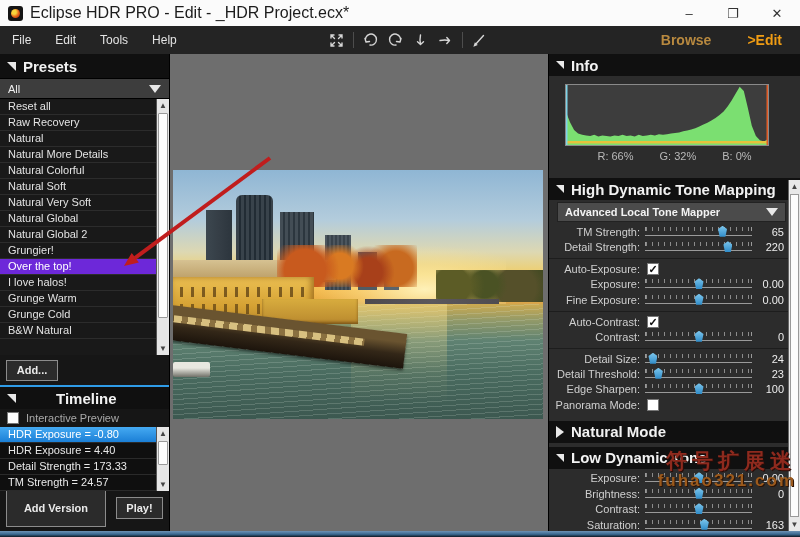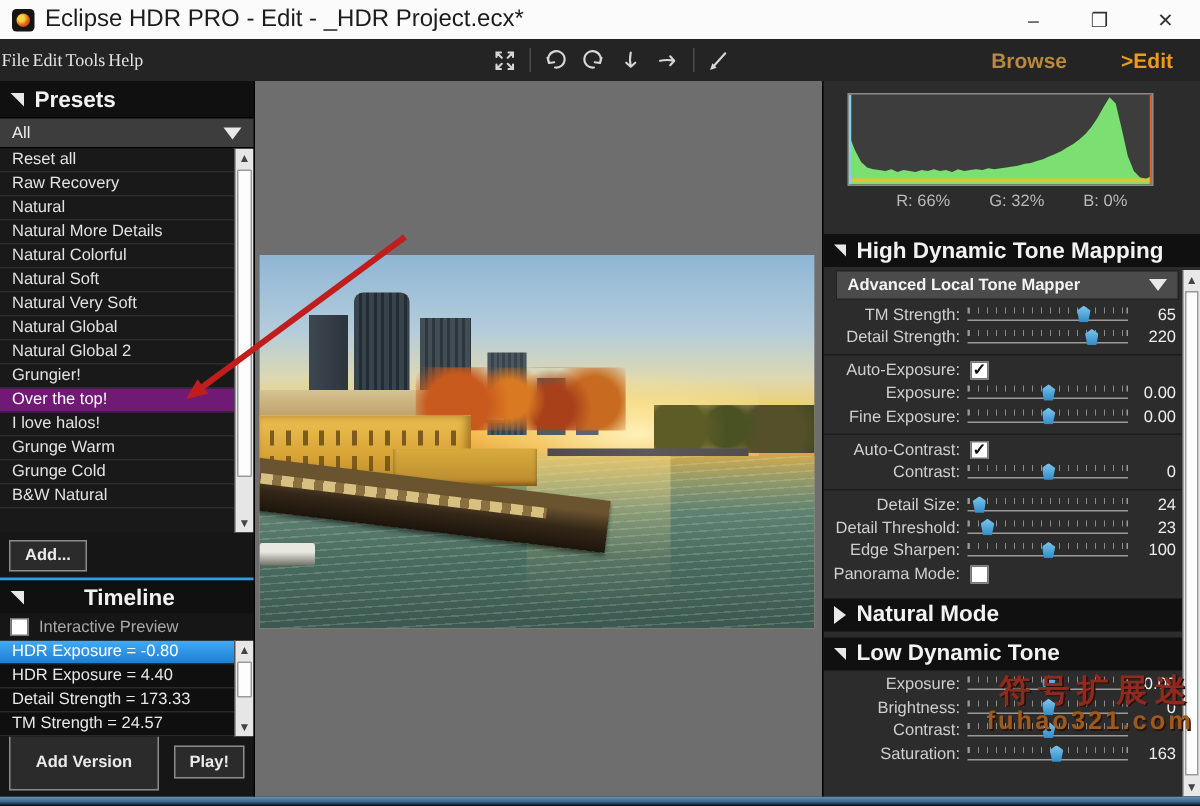--- a/index.html
+++ b/index.html
@@ -11,21 +11,21 @@
   .titlebar { height:26px; background:#fbfbfb; display:flex; align-items:center; padding:0 8px; }
   .appicon { width:15px; height:15px; border-radius:3px; background:#151515; position:relative; margin-right:7px; flex:0 0 auto; }
   .appicon::after { content:""; position:absolute; left:3px; top:3px; width:9px; height:9px; border-radius:50%;
     background:radial-gradient(circle at 35% 35%, #f7d43c 0 25%, #e4641a 55%, #a01f06 100%); }
   .wtitle { font-size:16px; color:#1c1c1c; flex:1 1 auto; }
   .winbtns { display:flex; gap:30px; padding-right:8px; }
   .winbtn { font-size:13px; color:#333; width:14px; text-align:center; cursor:default; }
 
   
   .menubar { height:28px; background:#242424; display:flex; align-items:center; position:relative; color:#e3e3e3; }
-  .menuitem { font-size:12px; padding:0 1px;font-family:Liberation Serif, serif; }
+  .menuitem { font-size:12px; padding:0 12px; }
   .tools { position:absolute; left:328px; top:0; height:28px; display:flex; align-items:center; gap:8px; }
   .tool-sep { width:1px; height:16px; background:#4d4d4d; }
   .ticon { width:17px; height:17px; display:block; }
   .ticon path { stroke:#d6d6d6; stroke-width:1.4; fill:none; stroke-linecap:round; }
   .mode-labels { position:absolute; right:18px; top:0; height:28px; display:flex; align-items:center; gap:36px;justify-content:flex-end; }
   .browse { color:#b8893f; font-weight:bold; font-size:14px; }
   .editmode { color:#ef9c14; font-weight:bold; font-size:14px; }
 
   
   .main { display:flex; height:477px; }
@@ -34,21 +34,21 @@
   .left { width:170px; background:#161616; border-right:1px solid #000; display:flex; flex-direction:column; }
   .sechead { height:24px; background:#101010; display:flex; align-items:center; padding:0 7px; gap:7px; }
   .sechead .tri { width:0; height:0; border-top:9px solid #e8e8e8; border-left:9px solid transparent; }
   .sechead .lbl { color:#f2f2f2; font-weight:bold; font-size:15px; }
   .dropdown { height:21px; background:#3d3d3d; border-top:1px solid #000; border-bottom:1px solid #000;
     display:flex; align-items:center; padding:0 8px; color:#eee; font-size:11px; }
   .dropdown .dtri { margin-left:auto; width:0; height:0; border-left:6px solid transparent; border-right:6px solid transparent; border-top:8px solid #e8e8e8; }
   .plist { position:relative; height:256px; background:#191919; overflow:hidden; }
   .pitem { height:16px; line-height:15px; font-size:11px; color:#e2e2e2; padding-left:8px; border-bottom:1px solid #2c2c2c;
     width:157px; white-space:nowrap; overflow:hidden; }
-  .pitem.selected { background:#701a75; color:#fff; }
+  .pitem.selected { background:#6d28d9; color:#fff; }
   .vscroll { position:absolute; right:0; top:0; bottom:0; width:13px; background:#e6e6e6; border-left:1px solid #555; }
   .vscroll .arr { position:absolute; left:0; width:12px; height:13px; color:#444; font-size:8px; text-align:center; line-height:13px; }
   .vscroll .arr.up { top:0; } .vscroll .arr.dn { bottom:0; }
   .vscroll .thumb { position:absolute; left:1px; width:10px; background:#fdfdfd; border:1px solid #9a9a9a; border-radius:1px; }
   .addrow { height:30px; display:flex; align-items:center; padding-left:6px; background:#161616; }
   .btn { background:#2b2b2b; border:1px solid #8c8c8c; color:#eaeaea; font-size:11px; font-weight:bold;
     display:inline-flex; align-items:center; justify-content:center; }
   .addbtn { width:52px; height:21px; }
   .bluesep { height:2px; background:#2f9ce8; }
   .iprow { height:18px; display:flex; align-items:center; gap:7px; padding-left:7px; background:#161616; }
@@ -269,20 +269,24 @@
         <div class="ph" style="left:-3%; top:60%; width:66%; height:14%; transform:rotate(7deg);
           background:linear-gradient(180deg,#6a5430 0 25%, #332718 60%, #1c140c 100%);
           box-shadow:0 2px 3px rgba(0,0,0,0.5);"></div>
         <div class="ph" style="left:0; top:63%; width:52%; height:3%; transform:rotate(7deg);
           background:repeating-linear-gradient(90deg,#d8c080 0 8px, #8a7040 8px 14px);"></div>
         <div class="ph" style="left:0%; top:77%; width:10%; height:6%; border-radius:2px; background:linear-gradient(180deg,#e8e8e0 40%,#707068);"></div>
       </div>
     </div>
 
     <div class="right">
+      <div class="rsechead">
+        <div class="tri"></div>
+        <span class="lbl">Info</span>
+      </div>
       <div class="histwrap">
         <div class="histbox">
           <svg id="histsvg" width="202" height="60" viewBox="0 0 202 60">
               <polygon points="0,60 0.0,27.0 4.0,37.2 8.1,45.0 12.1,48.6 16.2,49.8 20.2,50.4 24.2,51.0 28.3,49.8 32.3,51.6 36.4,50.4 40.4,51.0 44.4,51.6 48.5,50.4 52.5,51.0 56.6,49.8 60.6,51.0 64.6,50.4 68.7,51.6 72.7,49.8 76.8,51.0 80.8,50.4 84.8,49.8 88.9,50.4 92.9,49.2 97.0,49.8 101.0,49.2 105.0,48.6 109.1,48.0 113.1,47.4 117.2,46.2 121.2,45.6 125.2,44.4 129.3,43.2 133.3,41.4 137.4,39.6 141.4,37.8 145.4,35.4 149.5,33.0 153.5,30.0 157.6,26.4 161.6,21.6 165.6,15.6 169.7,8.4 173.7,1.8 177.8,6.0 181.8,22.8 185.8,40.8 189.9,51.0 193.9,55.2 198.0,56.4 202.0,54.0 202,60" fill="#7bdf71"></polygon>
               <rect x="0" y="56" width="202" height="2.5" fill="#e6c13c"></rect>
               <rect x="0" y="0" width="1.5" height="60" fill="#7fd4e8"></rect>
               <rect x="200.5" y="0" width="1.5" height="60" fill="#e05c28"></rect>
             </svg>
         </div>
       </div>

